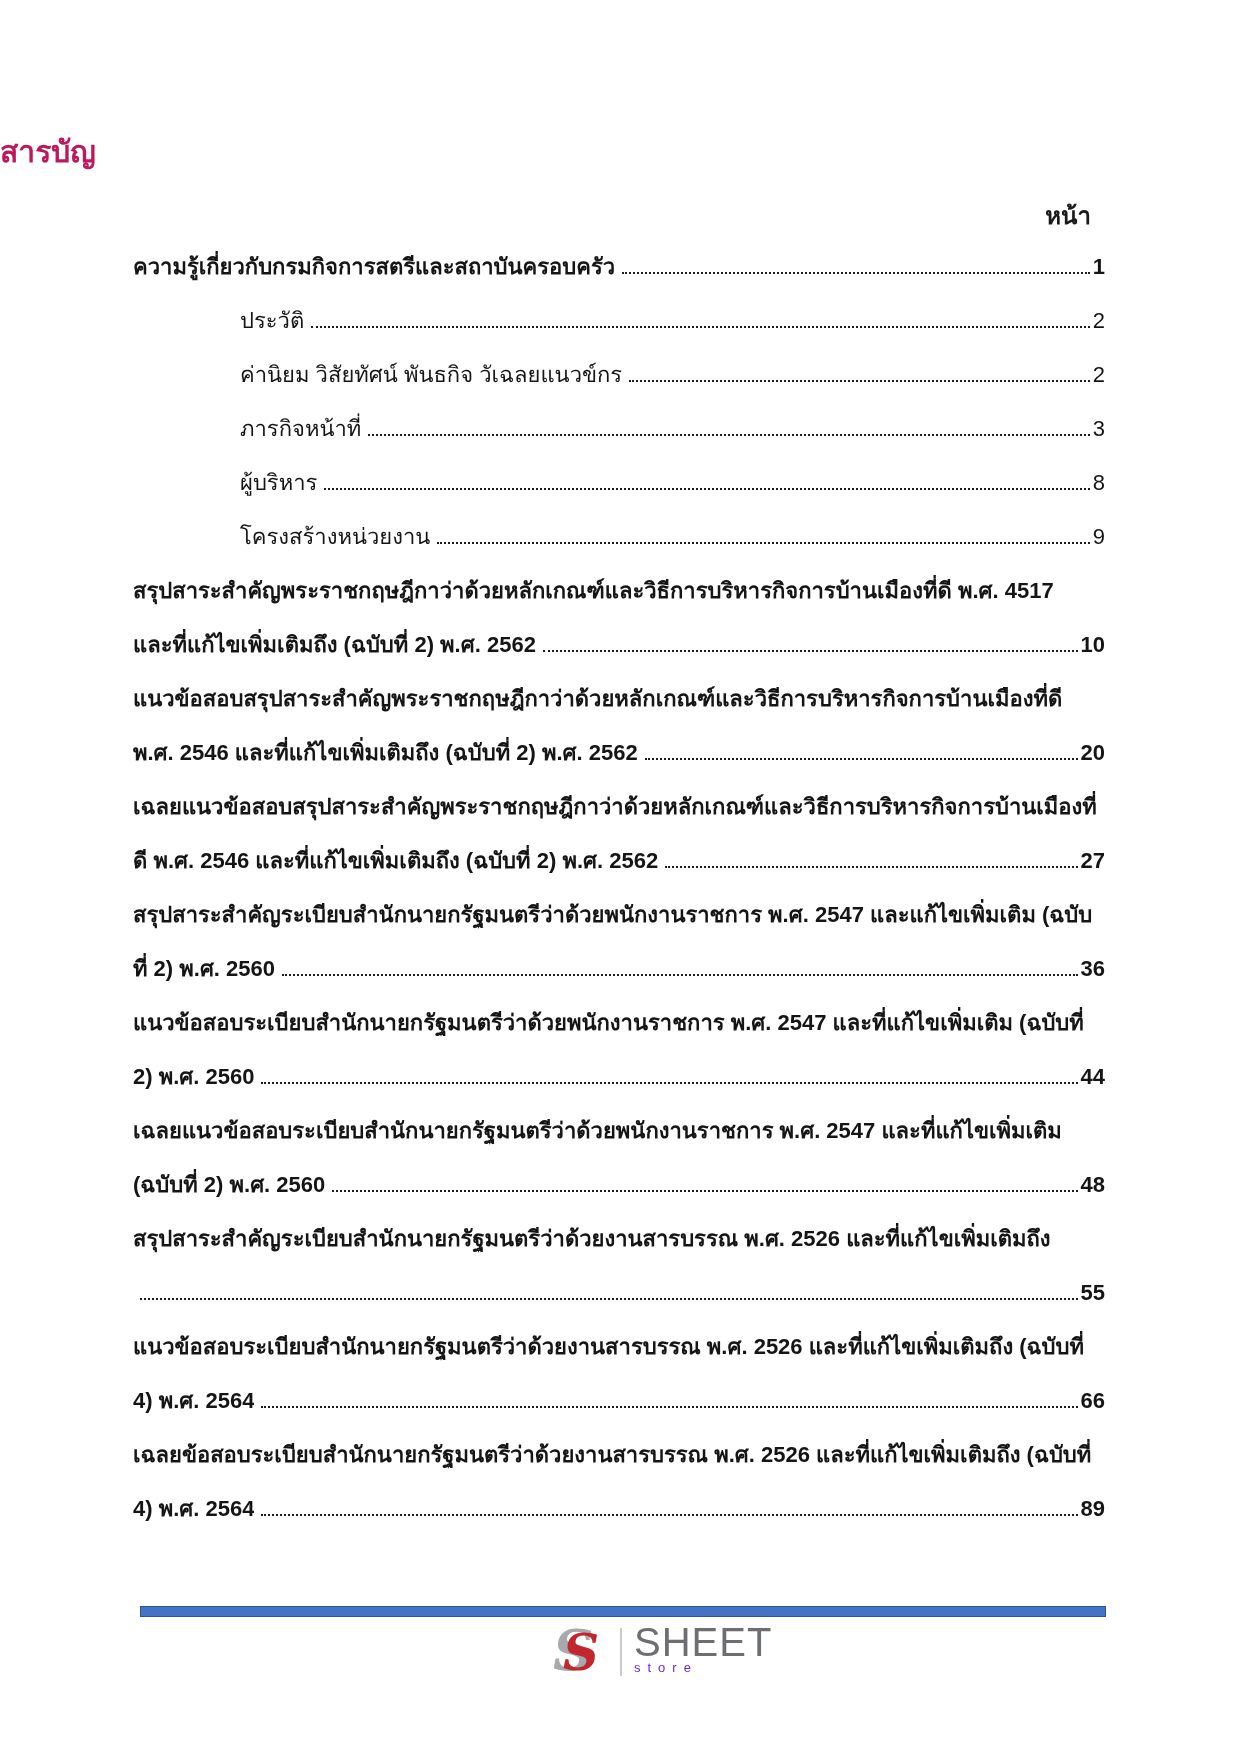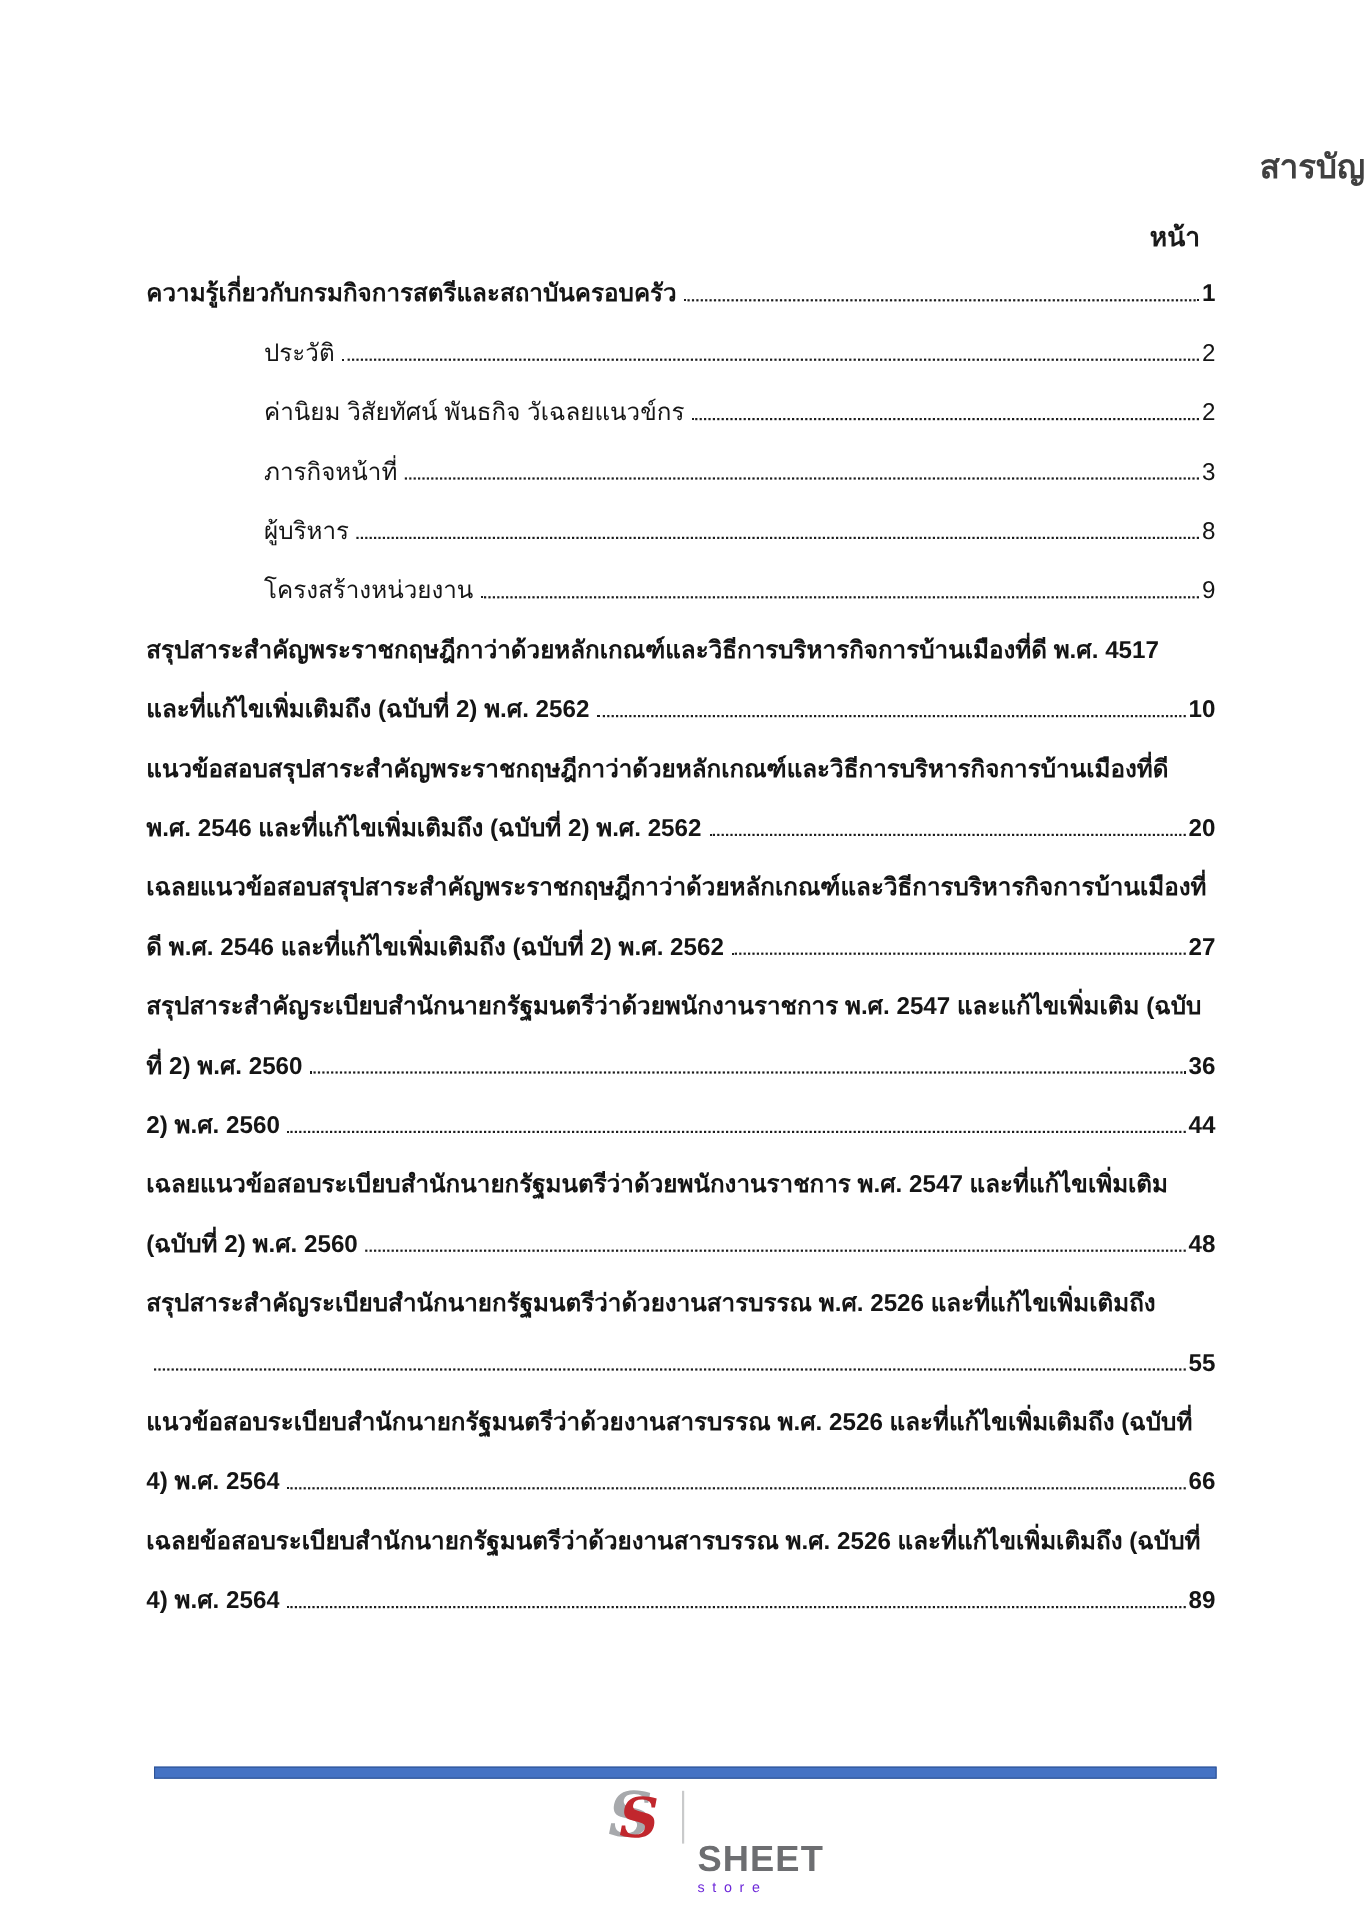--- a/index.html
+++ b/index.html
@@ -6,22 +6,22 @@
   .page{
     position:relative;
     width:1241px;height:1755px;
     background:#ffffff;
     font-family:"Liberation Sans","DejaVu Sans",sans-serif;
     color:#111;
     overflow:hidden;
   }
   .doc-title{
     position:absolute;top:128px;left:0;right:0;
-    text-align:right;
-    font-size:30px;font-weight:bold;color:#404040;
+    text-align:left;
+    font-size:30px;font-weight:bold;color:#be185d;
   }
   .page-col-label{
     position:absolute;top:196px;left:133px;right:150px;
     text-align:right;
     font-size:24px;font-weight:bold;color:#1a1a1a;
   }
   .toc{
     position:absolute;top:240px;left:133px;right:136px;
   }
   .toc-entry{font-weight:bold;}
@@ -62,21 +62,21 @@
     position:absolute;left:7px;top:-2px;
     font-family:"DejaVu Serif","Liberation Serif",serif;
     font-style:italic;font-weight:bold;font-size:50px;line-height:58px;
   }
   .logo-divider{
     width:2px;height:48px;background:#c9cacb;
     margin:2px 12px 0 10px;flex:0 0 auto;
   }
   .logo-text{display:flex;flex-direction:column;}
   .brand-name{
-    font-size:33px;font-weight:bold;letter-spacing:1px;line-height:32px;margin-top:48px;
+    font-size:40px;font-weight:normal;letter-spacing:1px;line-height:32px;
   }
   .brand-sub{
     font-size:13px;letter-spacing:7px;line-height:16px;margin-top:2px;
   }
 </style>
 </head>
 <body>
 
 <div class="page">
 
@@ -161,20 +161,23 @@
         <div class="toc-line">
           <span class="toc-text">สรุปสาระสำคัญระเบียบสำนักนายกรัฐมนตรีว่าด้วยพนักงานราชการ พ.ศ. 2547 และแก้ไขเพิ่มเติม (ฉบับ</span>
         </div>
         <div class="toc-line">
           <span class="toc-text">ที่ 2) พ.ศ. 2560</span>
           <span class="leader"></span>
           <span class="pg">36</span>
         </div>
       </div>
       <div class="toc-entry">
+        <div class="toc-line">
+          <span class="toc-text">แนวข้อสอบระเบียบสำนักนายกรัฐมนตรีว่าด้วยพนักงานราชการ พ.ศ. 2547 และที่แก้ไขเพิ่มเติม (ฉบับที่</span>
+        </div>
         <div class="toc-line">
           <span class="toc-text">2) พ.ศ. 2560</span>
           <span class="leader"></span>
           <span class="pg">44</span>
         </div>
       </div>
       <div class="toc-entry">
         <div class="toc-line">
           <span class="toc-text">เฉลยแนวข้อสอบระเบียบสำนักนายกรัฐมนตรีว่าด้วยพนักงานราชการ พ.ศ. 2547 และที่แก้ไขเพิ่มเติม</span>
         </div>

